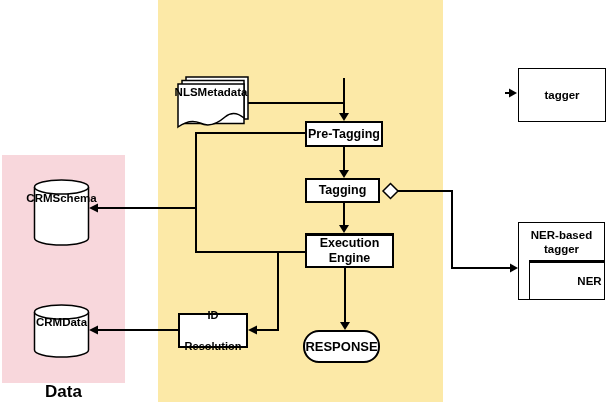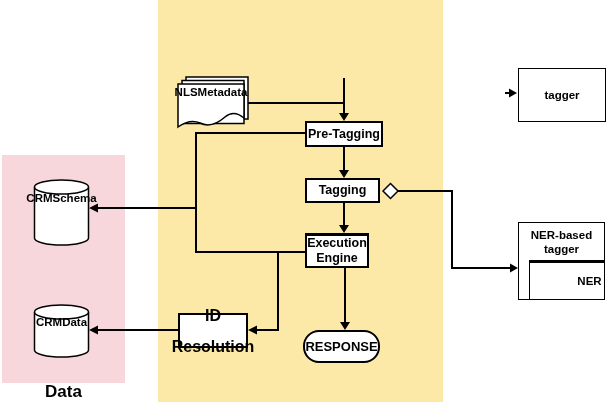--- a/index.html
+++ b/index.html
@@ -15,22 +15,22 @@
     position:absolute;background:#ffffff;border:2px solid #000;
     display:flex;align-items:center;justify-content:center;flex-direction:column;
     font-weight:bold;font-size:12.5px;line-height:15px;text-align:center;box-sizing:border-box;
   }
   #query-node{left:290px;top:33px;width:106px;height:45px;border-radius:8px;padding:0;}
   #query-node .q-title{width:100%;height:23px;border-bottom:2px solid #000;display:flex;align-items:center;justify-content:center;font-size:13px;}
   #query-node .q-text{width:100%;flex:1;display:flex;align-items:center;justify-content:center;
      font-family:"DejaVu Sans Mono", monospace;font-weight:normal;font-size:9.5px;letter-spacing:0px;}
   #pre-tagging-node{left:305px;top:121px;width:78px;height:26px;}
   #tagging-node{left:305px;top:178px;width:75px;height:25px;}
-  #execution-engine-node{left:305px;top:233px;width:64px;height:35px;border-top-width:3.5px;line-height:15px;}
-  #id-resolution-node{left:178px;top:313px;width:70px;height:35px;font-size:16px;line-height:15px;gap:16px;}
+  #execution-engine-node{left:305px;top:233px;width:89px;height:35px;border-top-width:3.5px;line-height:15px;}
+  #id-resolution-node{left:178px;top:313px;width:70px;height:35px;font-size:11px;line-height:15px;gap:16px;}
   #response-node{left:303px;top:330px;width:77px;height:33px;border-radius:16px;font-size:13px;}
   #grammar-tagger-node{left:518px;top:68px;width:88px;height:54px;border-width:1.5px;font-size:11.5px;line-height:14px;}
   #ner-tagger-node{left:518px;top:222px;width:87px;height:78px;border-width:1.5px;
      justify-content:flex-start;padding-top:5px;font-size:11.5px;line-height:14px;}
   #ner-inner-box{
     position:absolute;left:10px;top:37px;right:-1px;height:36px;
     border-top:3.5px solid #000;border-left:1.5px solid #000;
     display:flex;align-items:center;justify-content:center;font-size:11.5px;font-weight:bold;padding-left:44px;
   }
   .shape-label{

